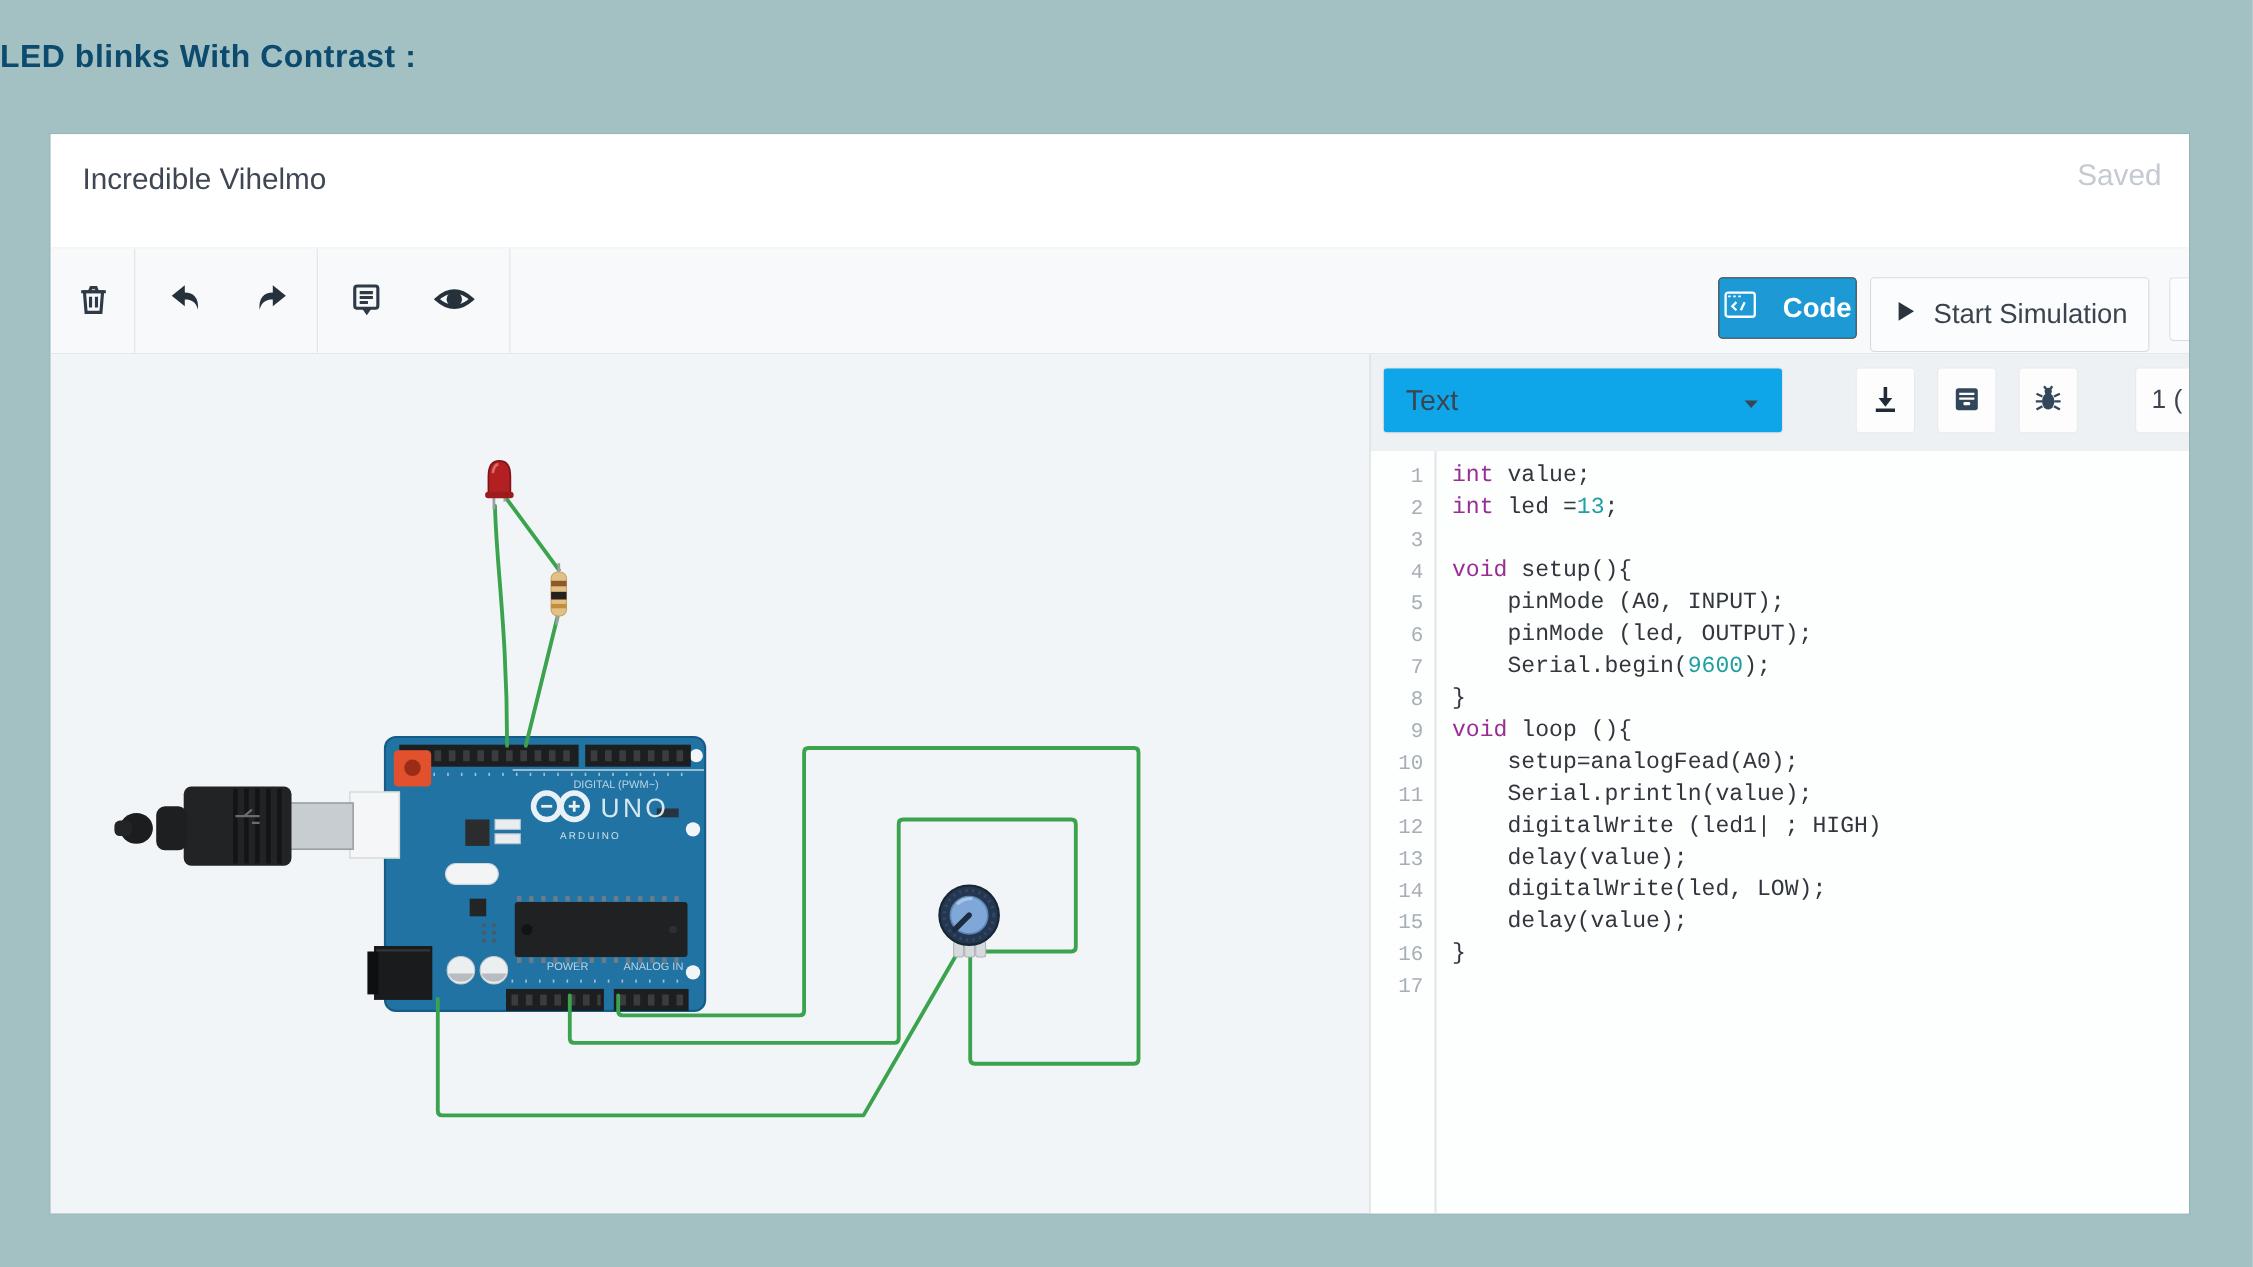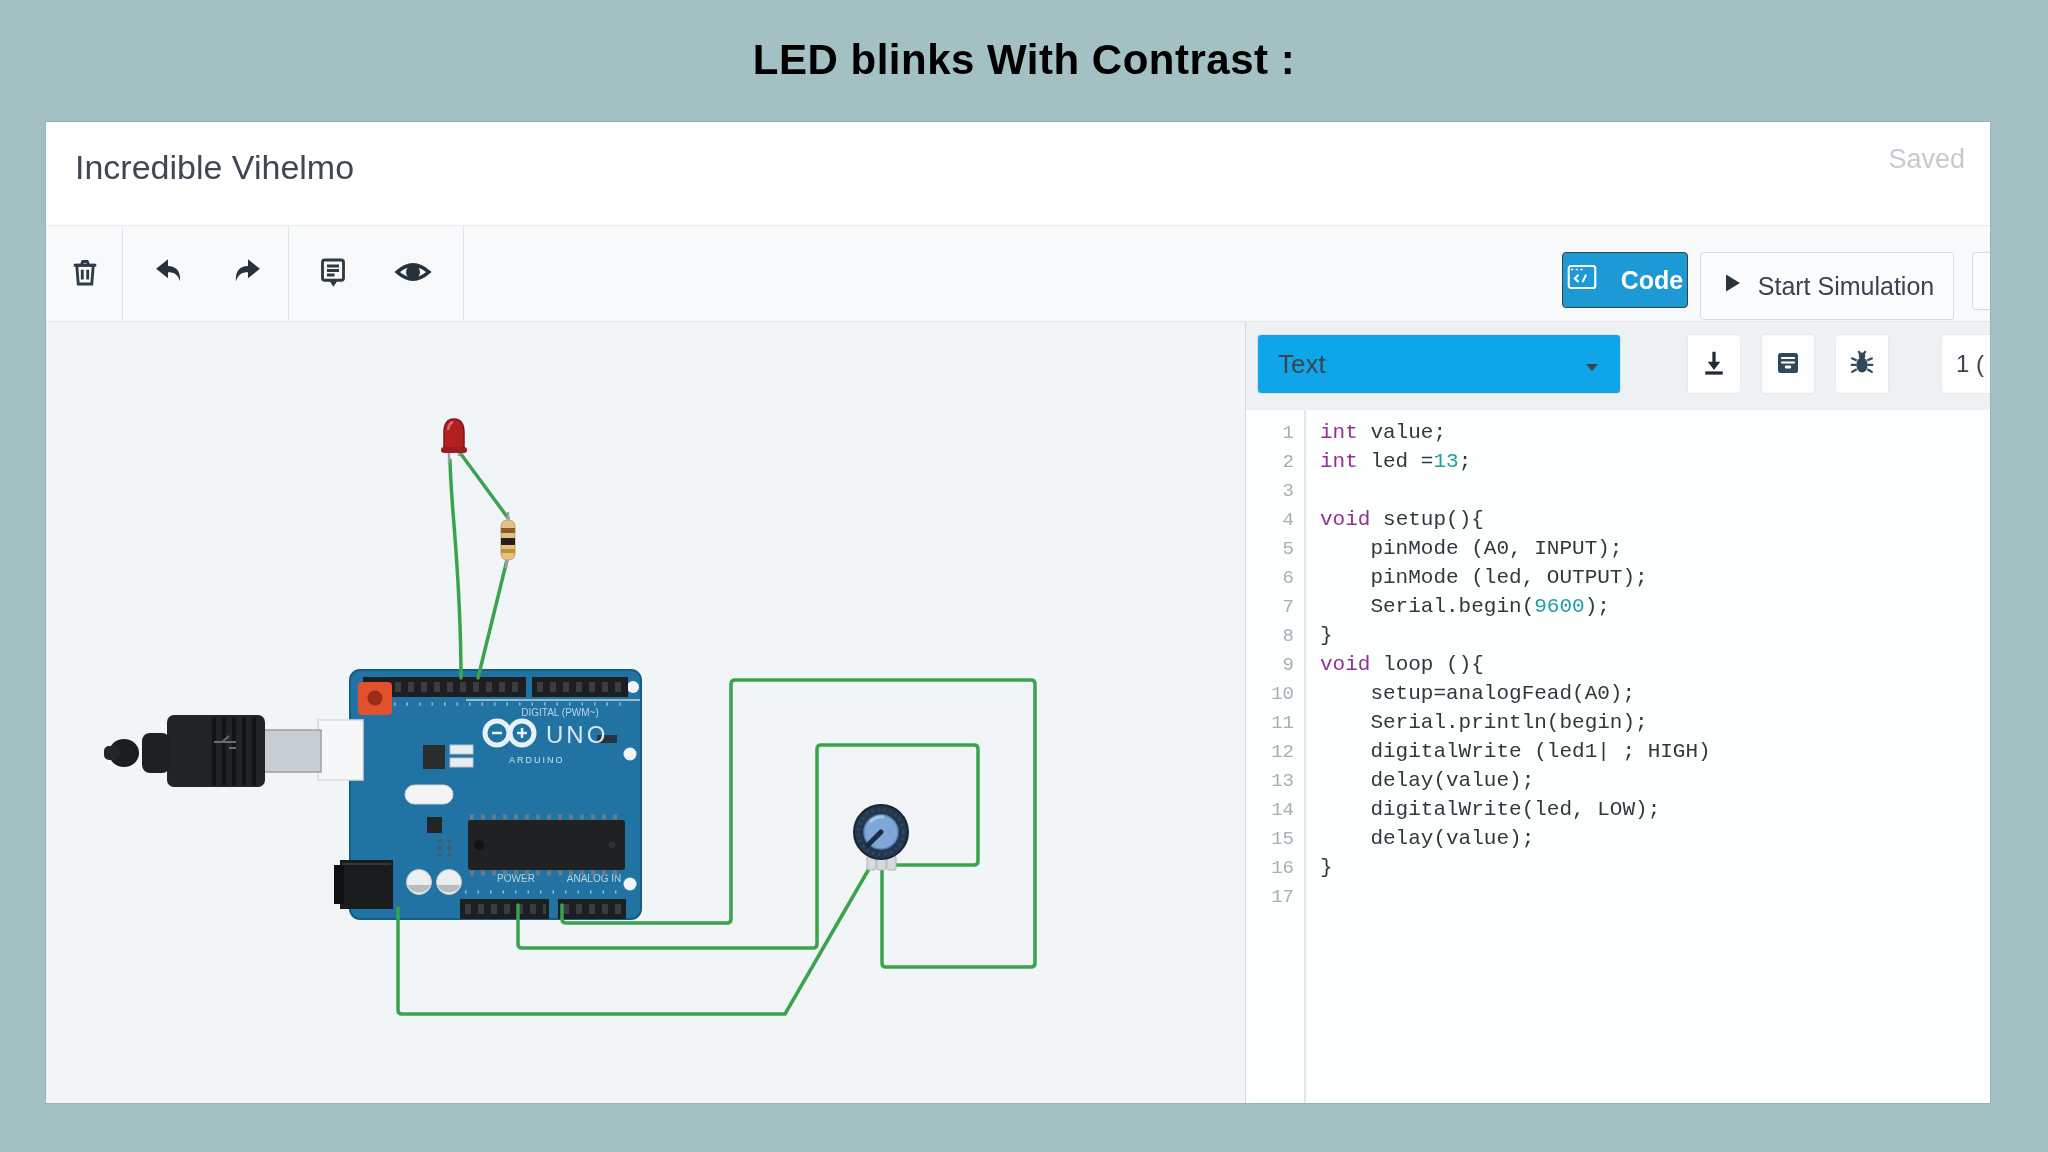--- a/index.html
+++ b/index.html
@@ -1,21 +1,21 @@
 <!DOCTYPE html>
 <html><head>
 <meta charset="utf-8">
 <style>
   html,body{margin:0;padding:0;}
   .page{position:relative;width:2048px;height:1152px;background:#a3c1c3;font-family:"Liberation Sans",sans-serif;overflow:hidden;}
-  .page-title{position:absolute;top:36px;left:0;width:100%;text-align:center;font-size:42px;font-weight:bold;color:#000000;letter-spacing:.5px;}
+  .page-title{position:absolute;top:36px;left:0;width:100%;text-align:left;font-size:29px;font-weight:bold;color:#0c4a6e;letter-spacing:.5px;}
   .panel{position:absolute;left:46px;top:122px;width:1944px;height:981px;background:#fff;box-shadow:0 0 0 1px rgba(0,0,0,.07);overflow:hidden;}
   
   .win-header{position:relative;height:103px;background:#fff;border-bottom:1px solid #e9ebed;}
-  .ws-name{position:absolute;left:29px;top:26px;font-size:34px;color:#3e4753;font-weight:500;}
+  .ws-name{position:absolute;left:29px;top:26px;font-size:27px;color:#3e4753;font-weight:500;}
   .save-status{position:absolute;right:25px;top:22px;font-size:27px;color:#c4cad0;font-weight:500;}
   
   .toolbar{position:relative;height:95px;background:#f7f9fa;border-bottom:1px solid #e3e6e9;}
   .tb-btn{position:absolute;top:22px;width:50px;height:50px;background:none;border:none;padding:0;display:flex;align-items:center;justify-content:center;cursor:pointer;}
   .sep{position:absolute;top:0;height:95px;width:1px;background:#e1e5e8;}
   .code-btn{position:absolute;left:1516px;top:26px;width:126px;height:56px;background:#1d9ad5;border:1px solid #404040;border-radius:4px;display:flex;align-items:center;justify-content:center;gap:24px;color:#fff;font-size:25px;font-weight:bold;font-family:"Liberation Sans",sans-serif;cursor:pointer;}
   .start-btn{position:absolute;left:1654px;top:26px;width:254px;height:68px;background:#fbfcfd;border:1px solid #d7dbde;border-radius:4px;display:flex;align-items:center;justify-content:center;gap:14px;color:#3a434e;font-size:25px;font-family:"Liberation Sans",sans-serif;cursor:pointer;}
   .cut-btn{position:absolute;left:1926px;top:26px;width:18px;height:56px;background:#fbfcfd;border:1px solid #d7dbde;border-right:none;border-radius:4px 0 0 4px;}
   
   .content{display:flex;height:783px;}
@@ -325,21 +325,21 @@
               <div class="code-line">
                 <span class="ln">9</span>
                 <span class="ct"><span class="kw">void</span><span> loop (){</span></span>
               </div>
               <div class="code-line">
                 <span class="ln">10</span>
                 <span class="ct"><span>    setup=analogFead(A0);</span></span>
               </div>
               <div class="code-line">
                 <span class="ln">11</span>
-                <span class="ct"><span>    Serial.println(begin);</span></span>
+                <span class="ct"><span>    Serial.println(value);</span></span>
               </div>
               <div class="code-line">
                 <span class="ln">12</span>
                 <span class="ct"><span>    digitalWrite (led1| ; HIGH)</span></span>
               </div>
               <div class="code-line">
                 <span class="ln">13</span>
                 <span class="ct"><span>    delay(value);</span></span>
               </div>
               <div class="code-line">

